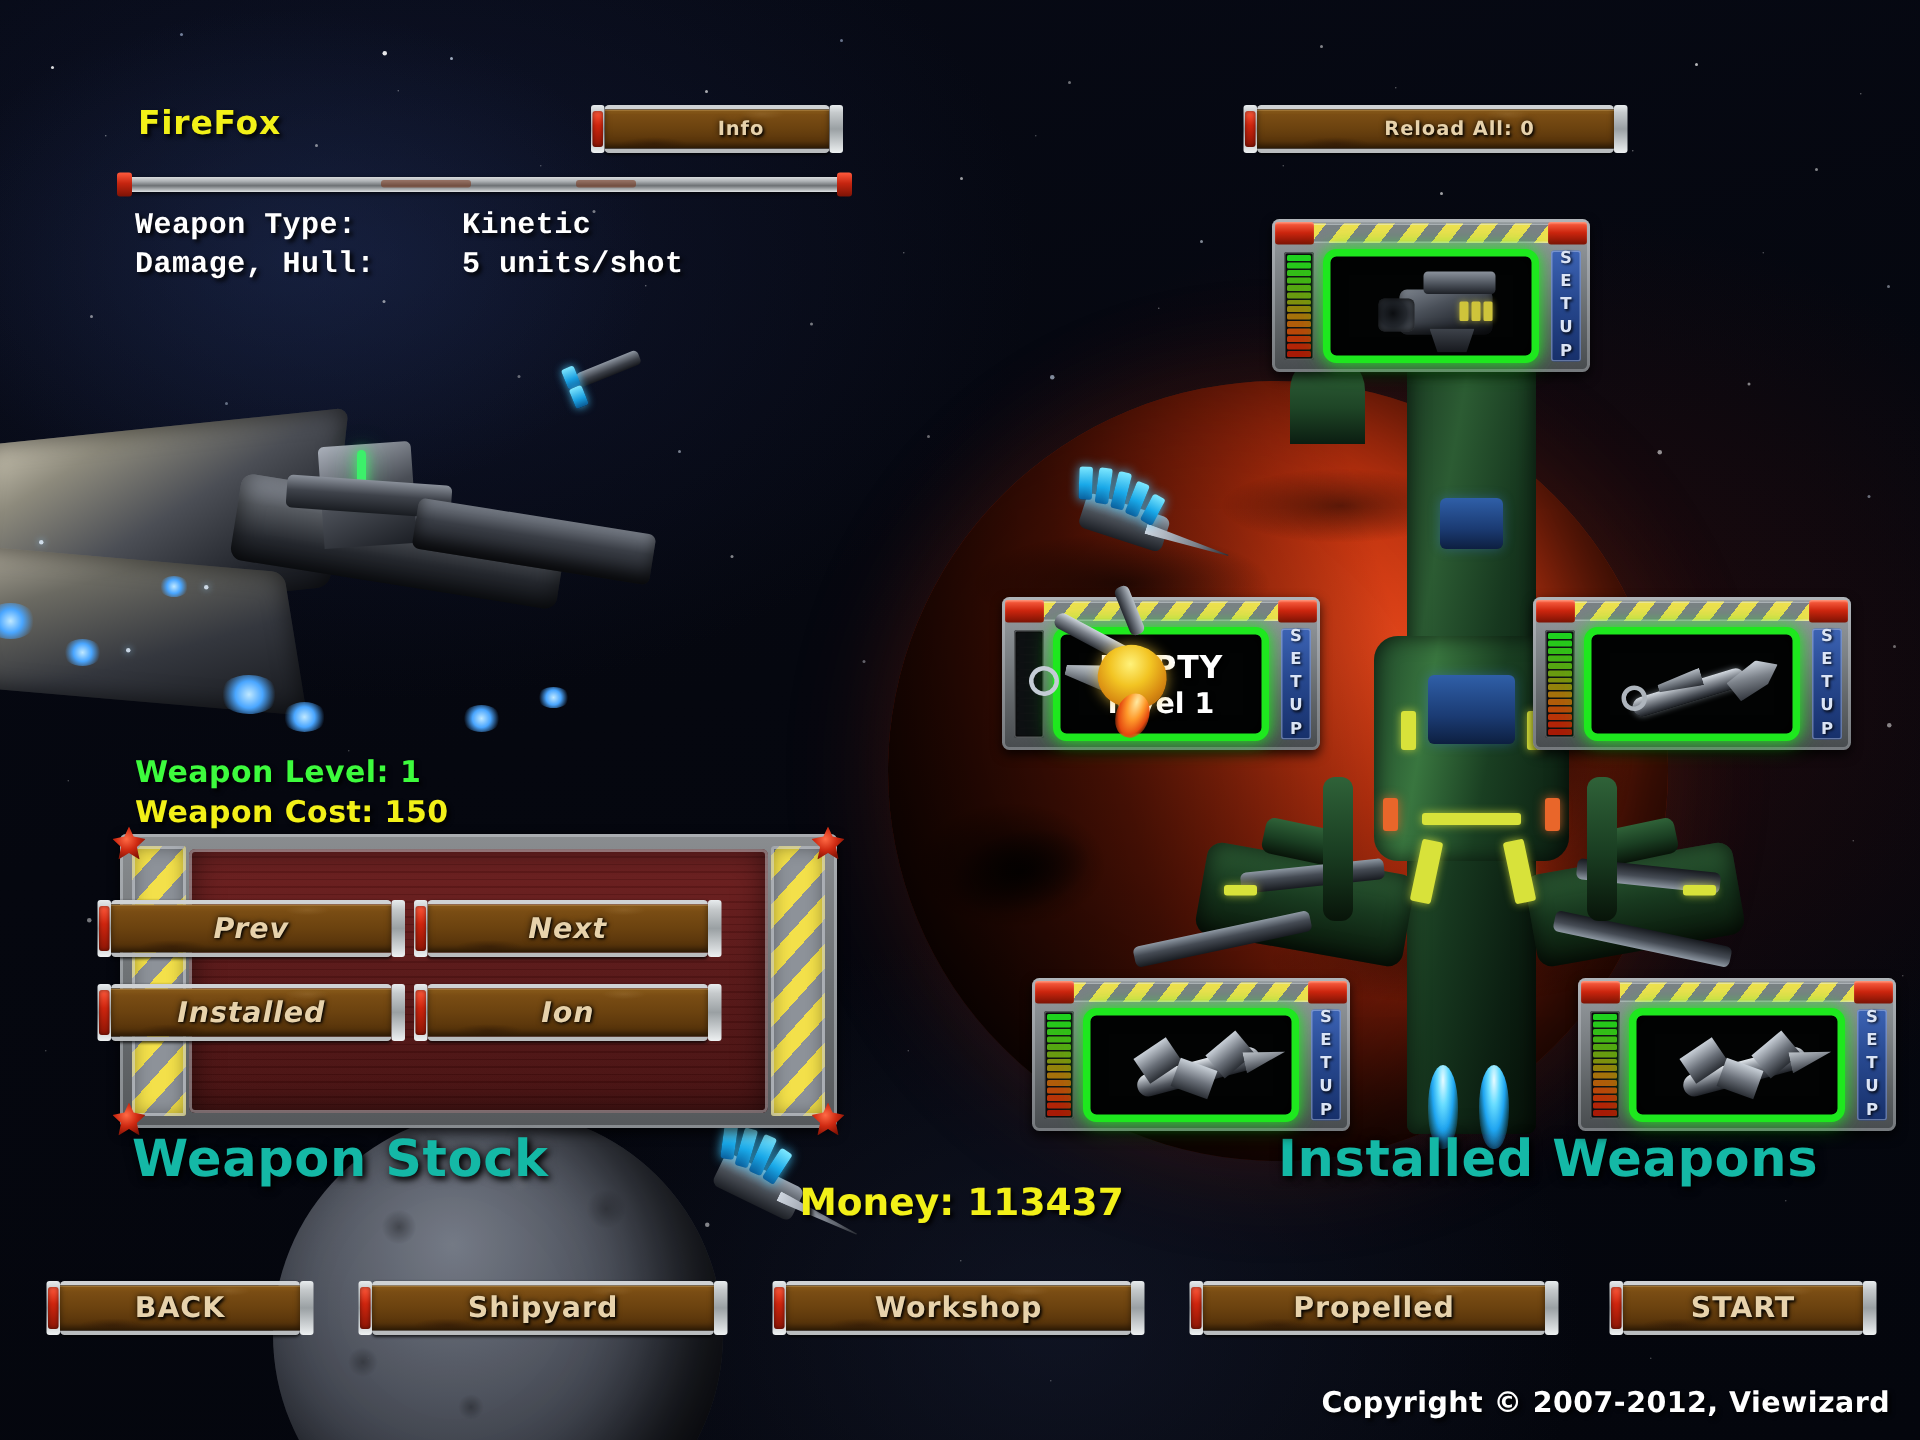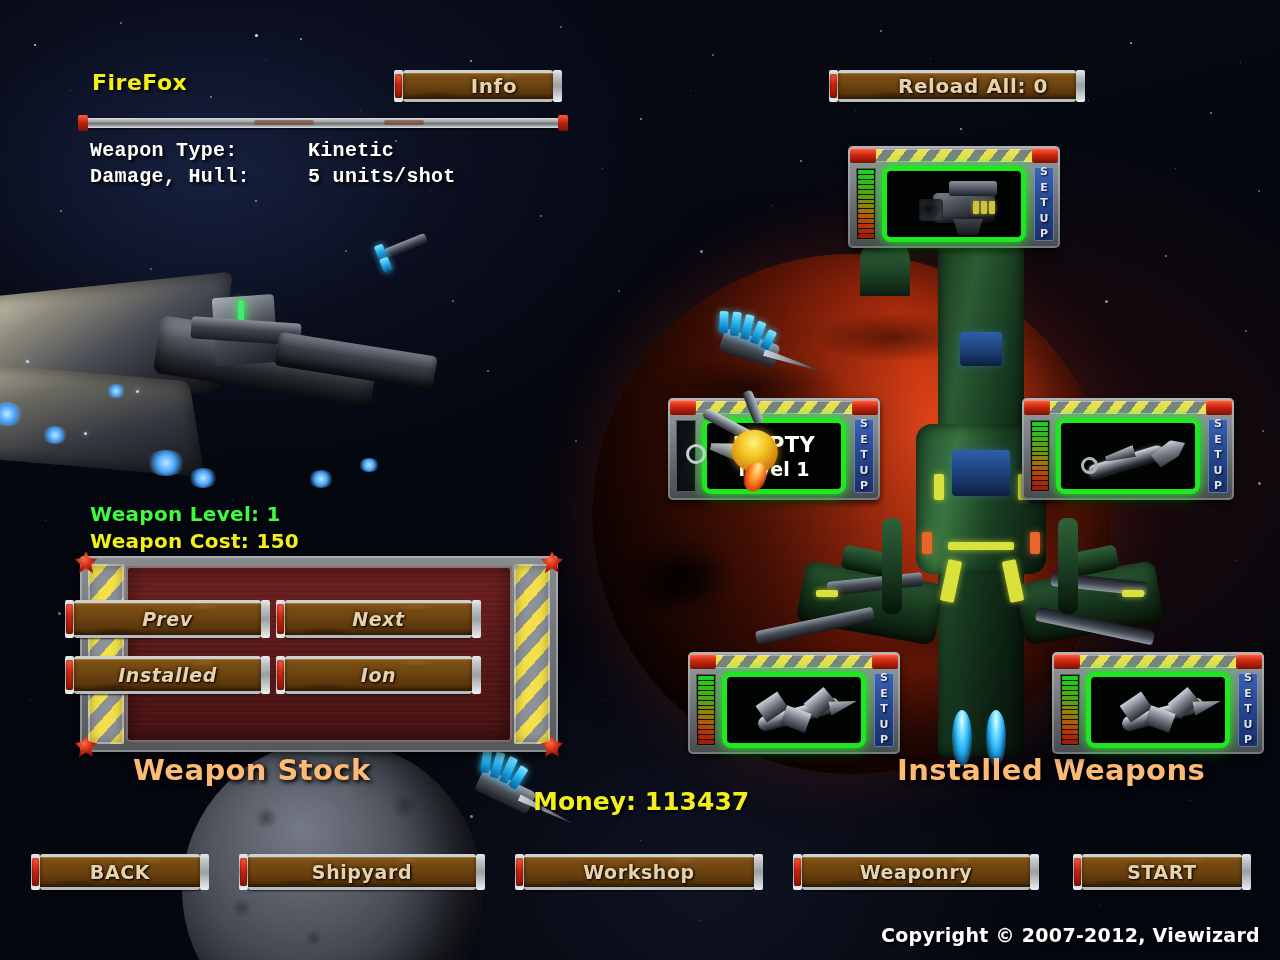--- a/index.html
+++ b/index.html
@@ -365,24 +365,23 @@
   .cb-bl{left:-5px;bottom:-5px;} .cb-br{right:-5px;bottom:-5px;}
 
   .stock-grid {
     position:absolute; left:74px; top:600px; width:398px;
     display:grid; grid-template-columns:1fr 1fr; gap:18px 24px;
   }
   .stock-grid .btn { height:38px;font-style:italic; }
   .stock-grid .btn span.lbl { font-size:19px; }
 
   .section-label {
-    position:absolute; font-size:29px; font-weight:bold; color:#fdba74;
+    position:absolute; font-size:34px; font-weight:bold; color:#14b8a6;
     text-shadow:2px 2px 4px rgba(0,0,0,.95), 0 0 8px rgba(0,0,0,.6);
     letter-spacing:.4px;
-    margin-left:45px;
   }
   .money {
     position:absolute; left:533px; top:787px; font-size:25px; font-weight:bold;
     color:#f2f018; text-shadow:2px 2px 3px rgba(0,0,0,.95);
   }
 
   
   .slot {
     position:absolute; width:212px; height:102px;
     background:linear-gradient(180deg,#9ba0a4 0%, #7c8185 38%, #5d6164 72%, #474b4e 100%);
@@ -558,21 +557,21 @@
     position:absolute; left:18px; top:924px; font-size:19px; font-weight:bold;
     color:#ffffff; text-shadow:2px 2px 3px rgba(0,0,0,.95); letter-spacing:.3px;
   }
   .footer-right {
     position:absolute; right:20px; top:924px; font-size:19px; font-weight:bold;
     color:#ffffff; text-shadow:2px 2px 3px rgba(0,0,0,.95); letter-spacing:.3px;
   }
 
   .info-btn { position:absolute; left:403px; top:70px; width:150px; height:32px; }
   .reload-btn { position:absolute; left:838px; top:70px; width:238px; height:32px; }
-  .reload-btn span.lbl, .info-btn span.lbl { font-size:20px;padding-left:32px; }
+  .reload-btn span.lbl, .info-btn span.lbl { font-size:13px;padding-left:32px; }
 </style>
 </head>
 <body>
 
 <div id="stage">
 
   <div class="space"></div>
   <div class="nebula-b"></div>
   <div class="stars"></div>
   <div class="stars2"></div>
@@ -926,21 +925,21 @@
     <div class="btn" style="left:524px;width:230px;">
       <div class="cap l"></div>
         <div class="cap r"></div>
         <div class="rust"></div>
       <span class="lbl">Workshop</span>
     </div>
     <div class="btn" style="left:802px;width:228px;">
       <div class="cap l"></div>
         <div class="cap r"></div>
         <div class="rust"></div>
-      <span class="lbl">Weaponry</span>
+      <span class="lbl">Propelled</span>
     </div>
     <div class="btn" style="left:1082px;width:160px;">
       <div class="cap l"></div>
         <div class="cap r"></div>
         <div class="rust"></div>
       <span class="lbl">START</span>
     </div>
   </div>
 
   <div class="footer-right">Copyright © 2007-2012, Viewizard</div>

